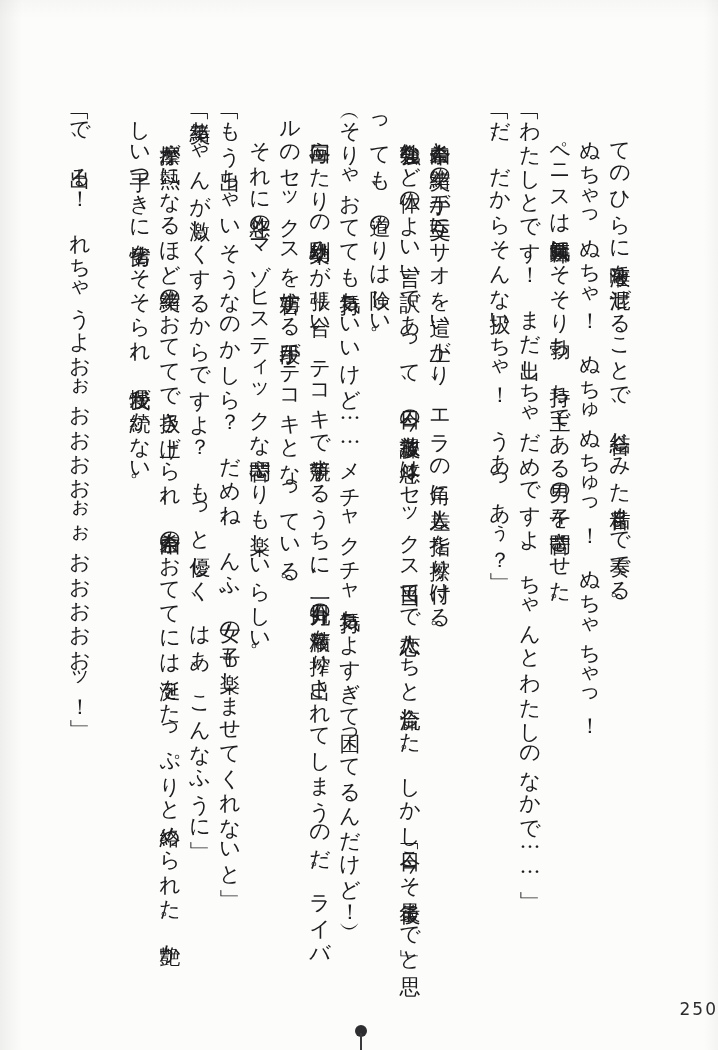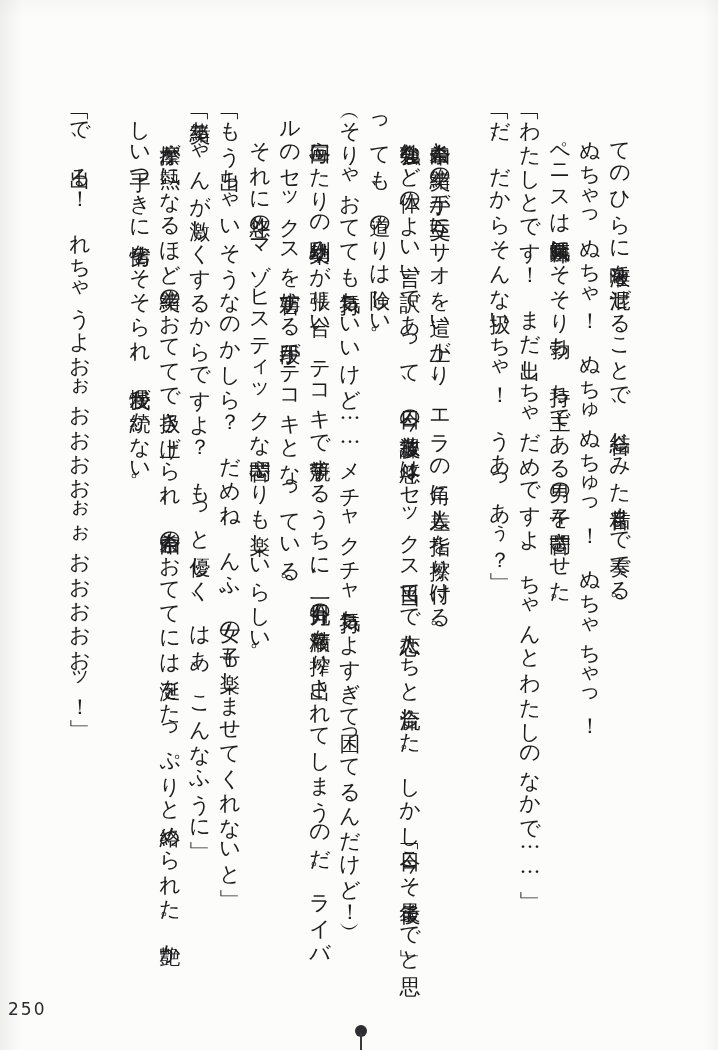--- a/index.html
+++ b/index.html
@@ -32,21 +32,21 @@
     line-height: 30px;
     letter-spacing: 0.4px;
     color: #1c1c1e;
     text-align: start;
   }
   .text-block p { margin: 0; padding: 0; }
   .text-block p.indent { text-indent: 21px; }
   .page-footer {
     position: absolute;
     top: 999px; left: 0; right: 0;
-    text-align: left;
+    text-align: right;
   }
   .page-number {
     display: inline-block;
     font-family: "DejaVu Sans", sans-serif;
     font-size: 17px;
     font-weight: 400;
     letter-spacing: 2px;
     color: #2b2b2d;
     margin-left: 8px;
   }

